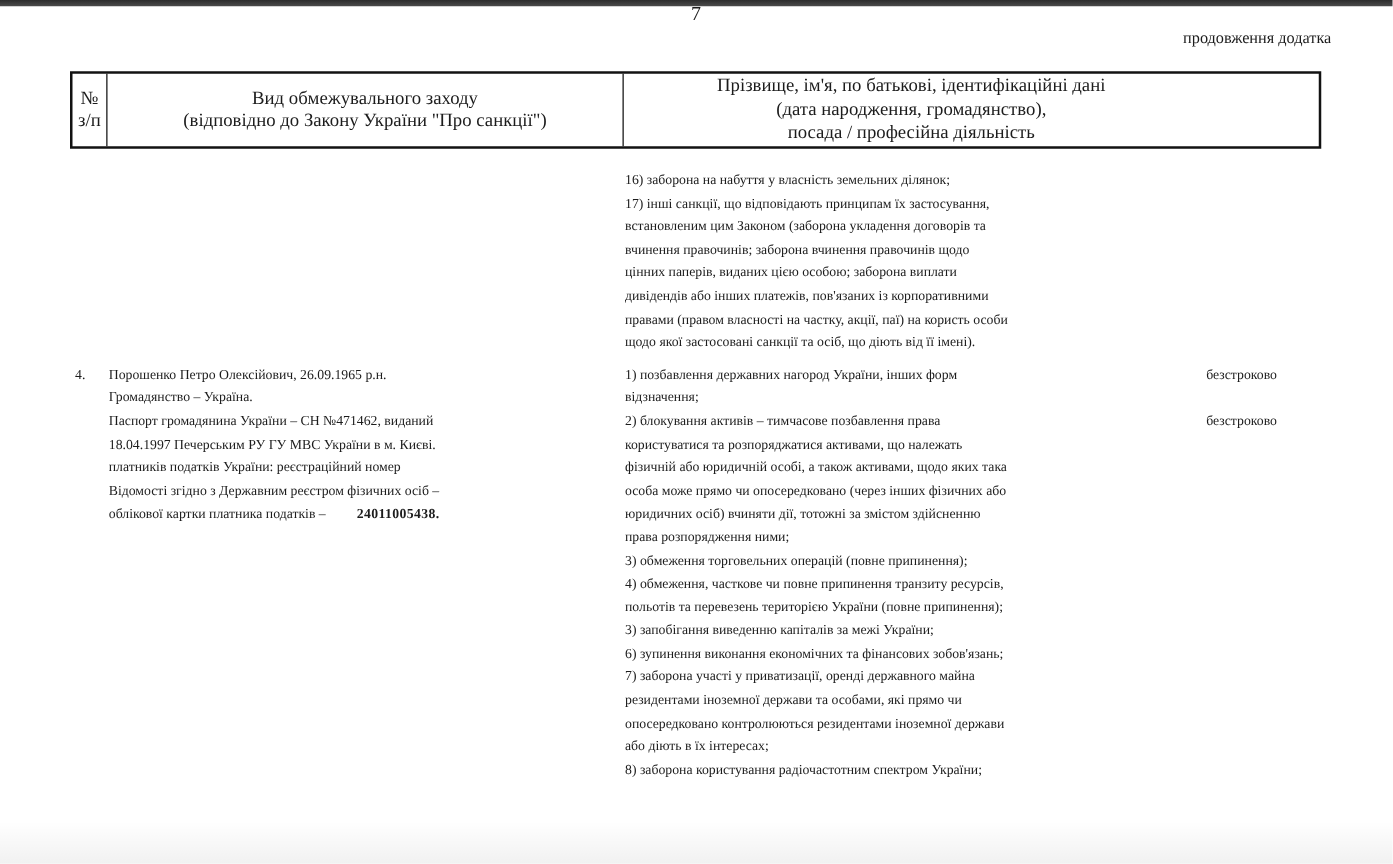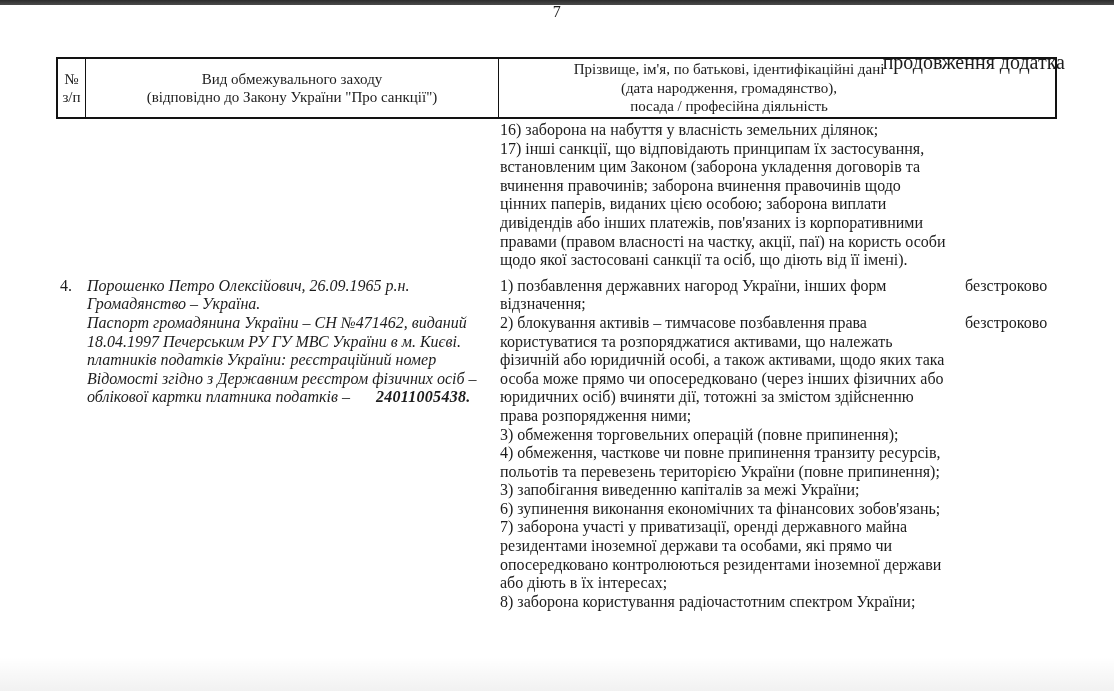--- a/index.html
+++ b/index.html
@@ -36,22 +36,21 @@
     left: 0;
     width: 1114px;
     text-align: center;
     font-size: 16px;
     letter-spacing: 0.5px;
   }
   .continuation-note {
     position: absolute;
     top: 22px;
     right: 49px;
-    font-size: 20px;
-    margin-top: 29px;
+    font-size: 13px;
   }
   
   .tbl-header {
     position: absolute;
     left: 56px;
     top: 57px;
     width: 1001px;
     height: 62px;
     border: 2px solid #121212;
     display: grid;
@@ -65,37 +64,37 @@
     white-space: pre-line;
     font-size: 15px;
     line-height: 18.5px;
     padding: 1px 2px;
   }
   .th-cell + .th-cell { border-left: 1.5px solid #121212; }
   
   .tbl-body {
     position: absolute;
     left: 56px;
-    top: 118px;
+    top: 132px;
     width: 1001px;
-    font-size: 16px;
+    font-size: 11px;
     line-height: 18.6px;
   }
   .body-row {
     display: grid;
     grid-template-columns: 27px 413px 461px auto;
   }
   .row-continuation { margin-top: 3px; }
   .row-entry { margin-top: 7px; }
   .cell-num { padding-left: 4px; }
   .cell-name { padding-left: 4px; padding-right: 6px; }
   .cell-measure { padding-left: 4px; padding-right: 4px; }
   .cell-term { padding-left: 8px; }
   .measure-item { white-space: pre-line; }
-  .person-line { white-space: pre; font-style: italic; }
+  .person-line { white-space: pre; }
   .tax-number { font-weight: bold; letter-spacing: 0.3px; margin-left: 22px; }
   .term-item { line-height: 18.6px; }
   .term-item + .term-item { margin-top: 18.6px; }
 </style>
 </head>
 <body>
 
 <div class="page">
   <div class="top-bar"></div>
 

